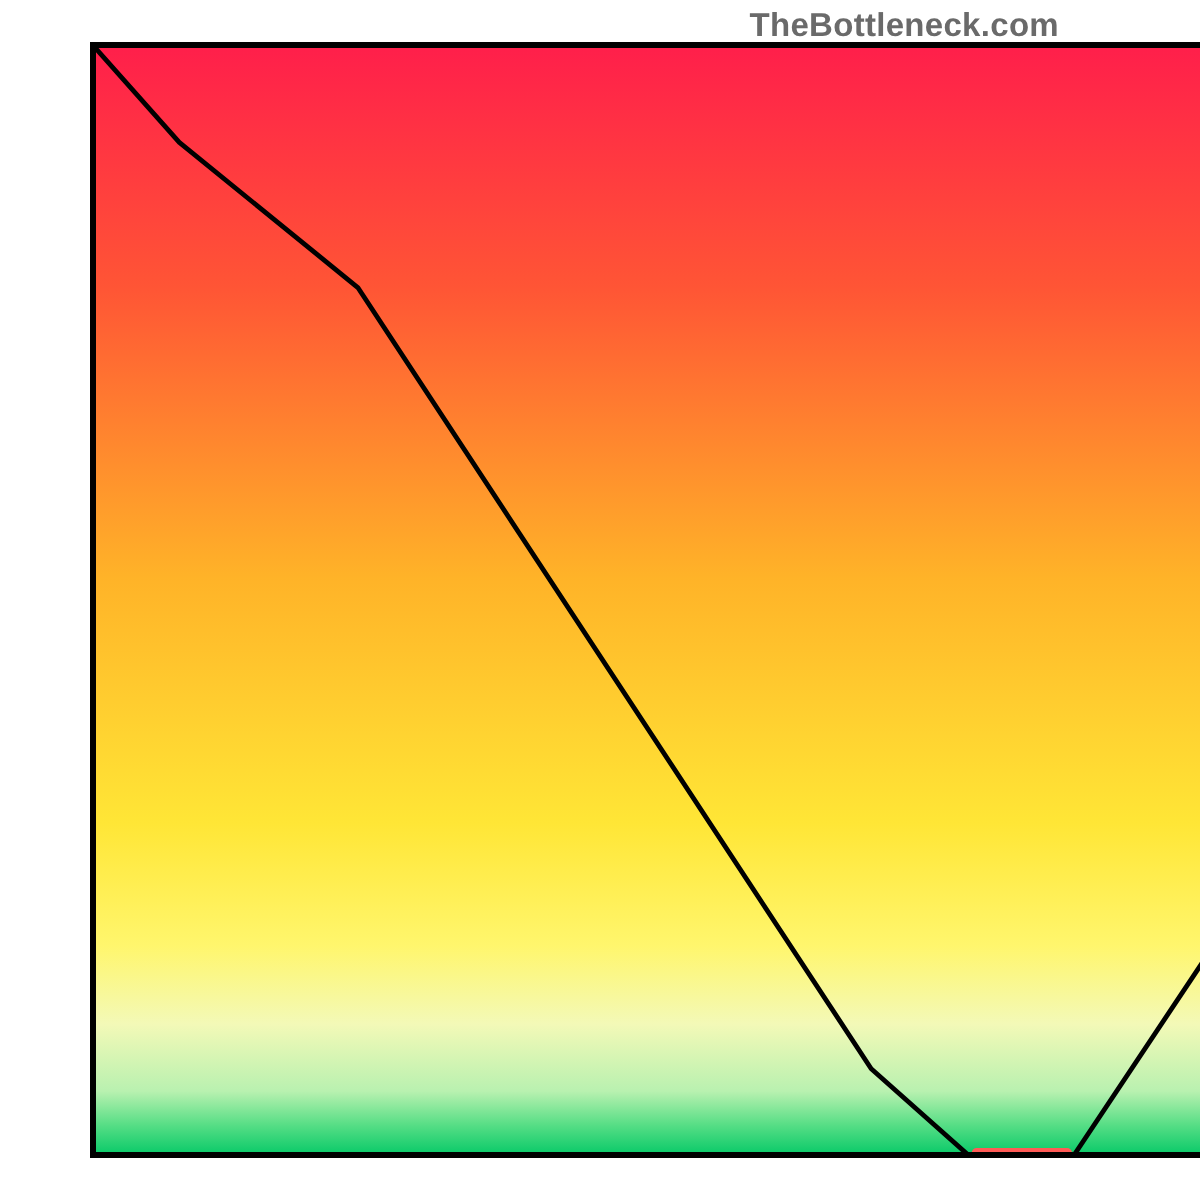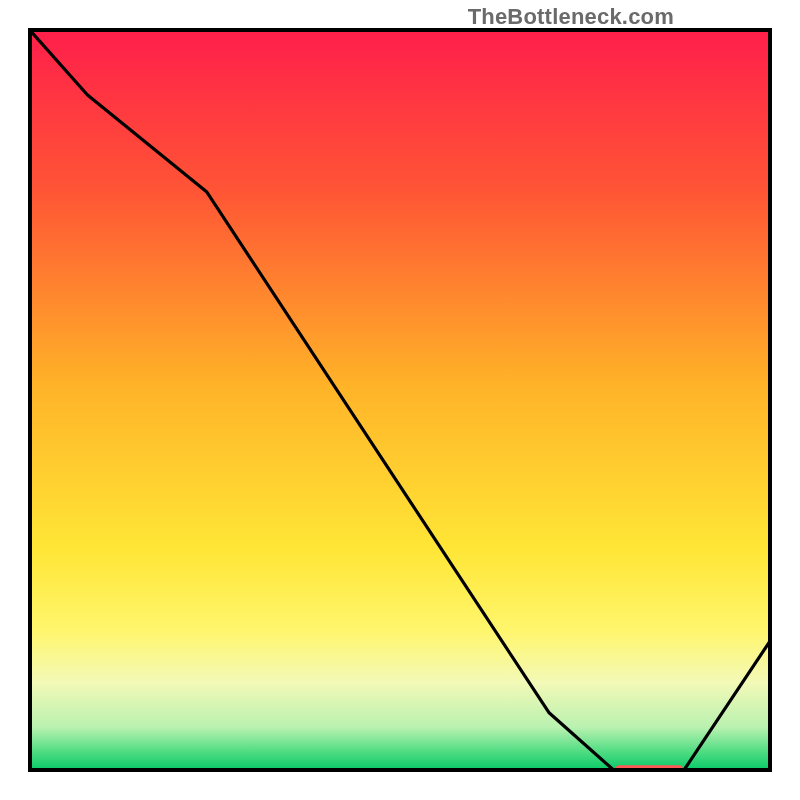--- a/index.html
+++ b/index.html
@@ -1,20 +1,21 @@
 <!DOCTYPE html>
 <html><head>
 <meta charset="utf-8">
 <style>
   * { margin: 0; padding: 0; box-sizing: border-box; }
   html, body { width: 800px; height: 800px; background: #fff; overflow: hidden; }
   .wrap {
     position: relative;
     width: 692px;
     height: 800px;
+    margin-left: 32px;
   }
   .watermark {
     position: absolute;
     top: 4px;
     right: 18px;
     font-family: Arial, Helvetica, sans-serif;
     font-size: 22px;
     font-weight: 600;
     color: #6a6a6a;
     letter-spacing: 0.2px;

